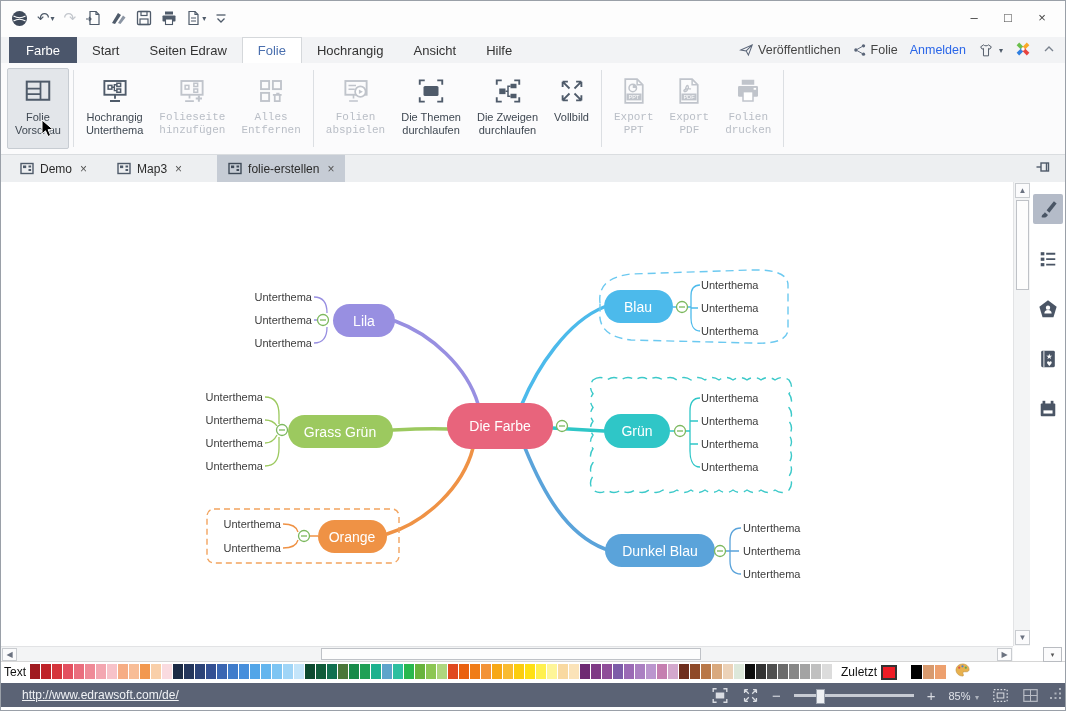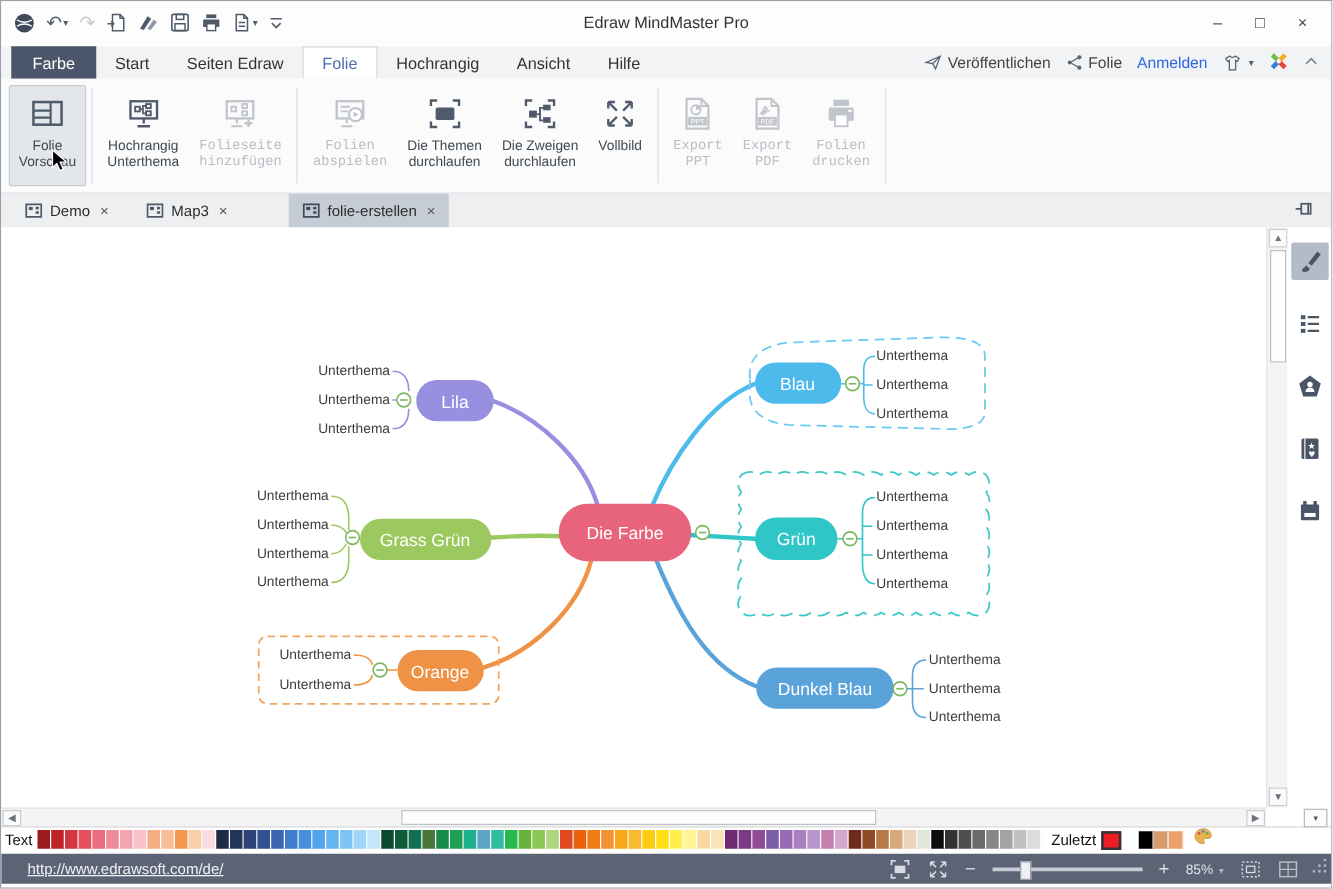--- a/index.html
+++ b/index.html
@@ -26,21 +26,21 @@
   .rbtn{display:flex;flex-direction:column;align-items:center;justify-content:flex-start;padding:7px 7px 2px;border-radius:2px;border:1px solid transparent;}
   .rbtn.selected{background:#e3e6ea;border-color:#c7ccd2;}
   .rbtn svg{width:32px;height:30px;margin-bottom:5px;color:#4f5b6a;}
   .rbtn.disabled svg{color:#c0c4cb;}
   .rlbl{font-size:11px;line-height:13px;text-align:center;color:#3f4852;white-space:nowrap;}
   .rbtn.disabled .rlbl{color:#b9bec6;font-family:Liberation Mono, monospace;}
   .rsep{width:1px;background:#dcdfe3;margin:2px 4px;}
   
   #tabstrip{position:absolute;left:0;top:154px;width:100%;height:27px;background:#edeff1;display:flex;align-items:stretch;}
   .dtab{display:flex;align-items:center;gap:6px;padding:0 11px;font-size:12px;color:#2b2b2b;margin-left:8px;}
-  .dtab.active{background:#c6ccd5;margin-left:38px;}
+  .dtab.active{background:#c6ccd5;margin-left:24px;}
   .dclose{color:#555;font-size:12px;margin-left:2px;}
   #pin{position:absolute;right:14px;top:5px;color:#4f5b6a;}
   
   #canvas{position:absolute;left:0;top:181px;width:1012px;height:464px;background:#fff;}
   .subt{font-size:11px;fill:#3c3c3c;}
   .pilltext{fill:#ffffff;font-size:14px;}
   .conn{fill:none;stroke-width:3.5;stroke-linecap:round;}
   .branch{fill:none;stroke-width:1.3;}
   .bnd{fill:none;stroke-width:1.4;}
   
@@ -129,21 +129,20 @@
           </svg>
           <span class="caret">▾</span>
       </span>
       <span class="qi">
         <svg width="12" height="13" viewBox="0 0 12 13">
             <path d="M1.5 3 h9" stroke="currentColor" stroke-width="1.3"></path>
             <path d="M2.5 6.5 l3.5 3.5 3.5 -3.5" fill="none" stroke="currentColor" stroke-width="1.3"></path>
           </svg>
       </span>
     </div>
-    <div id="win-title">Edraw MindMaster Pro</div>
     <div id="winctl">
       <span class="wbtn">–</span>
       <span class="wbtn">□</span>
       <span class="wbtn">×</span>
     </div>
   </div>
 
   <div id="menubar">
     <div id="file-btn">Farbe</div>
     <div class="mtab">Start</div>
@@ -215,20 +214,29 @@
     <div class="rbtn disabled">
       <svg viewBox="0 0 24 24">
           <rect x="3.5" y="4" width="17" height="11" fill="none" stroke="currentColor" stroke-width="1.5"></rect>
           <rect x="6.5" y="7.5" width="3" height="3" fill="none" stroke="currentColor" stroke-width="1.2"></rect>
           <rect x="13.5" y="5.8" width="3" height="2.6" fill="none" stroke="currentColor" stroke-width="1.2"></rect>
           <rect x="13.5" y="10.4" width="3" height="2.6" fill="none" stroke="currentColor" stroke-width="1.2"></rect>
           <path d="M10 15 v3 M6.5 20 h7" stroke="currentColor" stroke-width="1.4"></path>
           <path d="M17.5 15.5 v5 M15 18 h5" stroke="currentColor" stroke-width="1.6"></path>
         </svg>
       <div class="rlbl"><span>Folieseite</span><br><span>hinzufügen</span></div>
+    </div>
+    <div class="rbtn disabled">
+      <svg viewBox="0 0 24 24">
+          <rect x="4" y="4" width="6.5" height="6.5" fill="none" stroke="currentColor" stroke-width="1.5"></rect>
+          <rect x="13.5" y="4" width="6.5" height="6.5" fill="none" stroke="currentColor" stroke-width="1.5"></rect>
+          <rect x="4" y="13.5" width="6.5" height="6.5" fill="none" stroke="currentColor" stroke-width="1.5"></rect>
+          <path d="M13.5 15 h7 M15 15 v5 h4 v-5 M16.2 14 h2.6" fill="none" stroke="currentColor" stroke-width="1.4"></path>
+        </svg>
+      <div class="rlbl"><span>Alles</span><br><span>Entfernen</span></div>
     </div>
     <div class="rsep"></div>
     <div class="rbtn disabled">
       <svg viewBox="0 0 24 24">
           <rect x="3.5" y="4" width="17" height="11" fill="none" stroke="currentColor" stroke-width="1.5"></rect>
           <path d="M6 7.5 h6 M6 10.5 h5" stroke="currentColor" stroke-width="1.2"></path>
           <circle cx="15.5" cy="12.5" r="4.2" fill="#fff" stroke="currentColor" stroke-width="1.4"></circle>
           <path d="M14.3 10.7 L17.5 12.5 L14.3 14.3 Z" fill="currentColor"></path>
           <path d="M10 15 v3 M6.5 20 h7" stroke="currentColor" stroke-width="1.3"></path>
         </svg>

